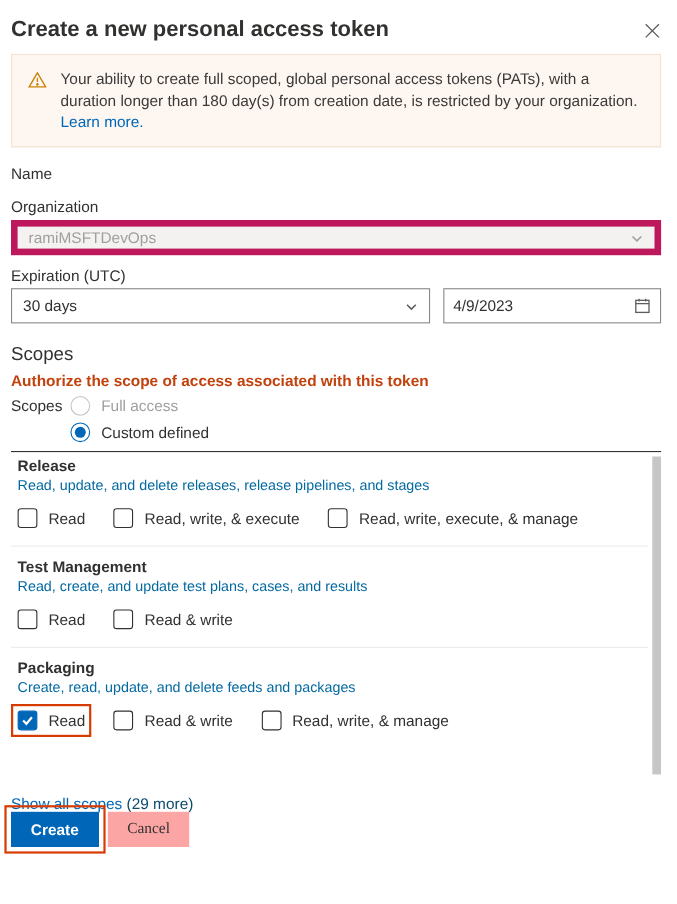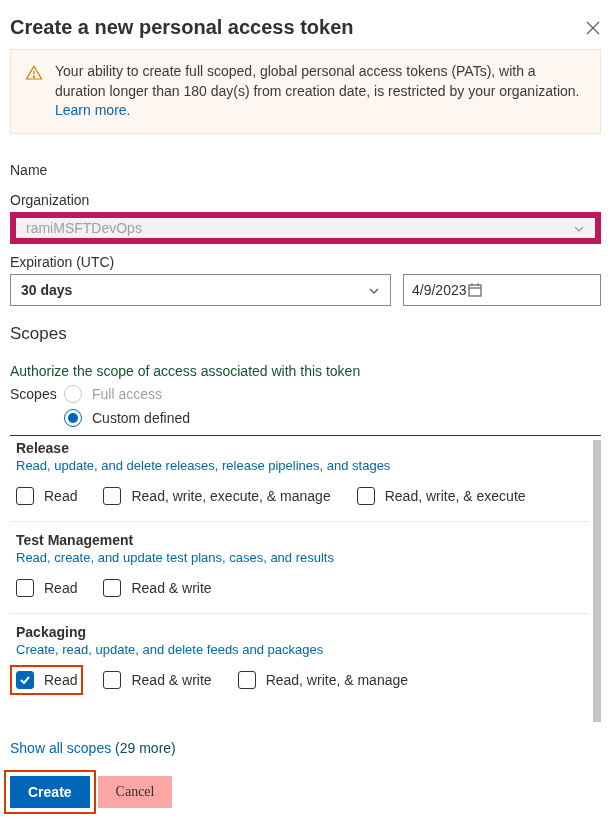--- a/index.html
+++ b/index.html
@@ -14,21 +14,21 @@
     background: #fff;
   }
   .panel { padding: 10px 14px 14px 10px; height: 100%; display: flex; flex-direction: column; }
   .header-row { display: flex; align-items: center; justify-content: space-between; padding: 6px 0 10px 0; }
   .title { font-size: 20px; font-weight: 600; }
   .close-x { width: 16px; height: 16px; cursor: pointer; color: #605e5c; }
   .close-x svg { width: 100%; height: 100%; }
   .info-banner {
     display: flex; gap: 12px; background: #fdf6f1; border: 1px solid #f3e2d2;
     padding: 12px 14px; font-size: 14px; line-height: 1.4; color: #3b3a39;
-    margin-bottom: 18px;
+    margin-bottom: 6px;
   }
   .warn-icon { color: #c98100; width: 18px; height: 18px; flex-shrink: 0; margin-top: 2px; }
   .warn-icon svg { width: 100%; height: 100%; }
   .link { color: #0067b8; text-decoration: none; cursor: pointer; }
   .field-label { font-size: 14px; color: #323130; margin-top: 10px; margin-bottom: 4px; }
   .text-input {
     width: 100%; border: 1px solid #8a8886; padding: 6px 10px; font-size: 14px;
     height: 32px; font-family: inherit; color: #323130;
   }
   .select-disabled {
@@ -36,31 +36,30 @@
     padding: 6px 10px; font-size: 14px; height: 32px; color: #a19f9d;
     display: flex; align-items: center; justify-content: space-between;
   }
   .chev { width: 12px; height: 12px; }
   .chev svg { width: 100%; height: 100%; stroke: #a19f9d; }
   .exp-row { display: flex; gap: 12px; }
   .select-box {
     flex: 1; border: 1px solid #8a8886; padding: 6px 10px; font-size: 14px;
     height: 32px; display: flex; align-items: center; justify-content: space-between;
     color: #323130;
-    font-weight: bold;
   }
   .select-box .chev svg { stroke: #605e5c; }
   .date-box {
     width: 198px; border: 1px solid #8a8886; padding: 6px 8px; font-size: 14px;
-    height: 32px; display: flex; align-items: center; justify-content: flex-start;
+    height: 32px; display: flex; align-items: center; justify-content: space-between;
   }
   .cal-icon { width: 16px; height: 16px; color: #605e5c; }
   .cal-icon svg { width: 100%; height: 100%; }
   .section-title { font-size: 17px; margin-top: 18px; font-weight: 400; }
-  .section-sub { font-size: 14px; color: #14532d; margin-top: 19px; }
+  .section-sub { font-size: 14px; color: #c2410c; margin-top: 6px; font-weight: bold; }
   .radio-row { display: flex; align-items: center; gap: 10px; margin-top: 6px; }
   .radio-row-indent { margin-left: 54px; }
   .radio-label-lead { width: 44px; font-size: 14px; }
   .radio { width: 18px; height: 18px; border-radius: 50%; border: 1px solid #8a8886; display: inline-flex; align-items: center; justify-content: center; cursor: pointer; }
   .radio.disabled { border-color: #c8c6c4; cursor: default; }
   .radio.selected { border-color: #0067b8; }
   .radio.selected::after { content: ""; width: 10px; height: 10px; background: #0067b8; border-radius: 50%; }
   .radio-text { font-size: 14px; }
   .radio-text.disabled { color: #a19f9d; }
   .scope-scroll {
@@ -81,21 +80,21 @@
     width: 18px; height: 18px; border: 1px solid #323130; border-radius: 3px;
     display: inline-flex; align-items: center; justify-content: center; cursor: pointer;
     background: #fff;
   }
   .cb.checked { background: #0067b8; border-color: #0067b8; }
   .cb.checked svg { width: 12px; height: 12px; stroke: #fff; }
   .perm-label { font-size: 14px; }
   .highlight-red { outline: 2px solid #d83b01; outline-offset: 4px; }
   .show-all { margin-top: 14px; font-size: 14px; }
   .show-all .count { color: #0c4a6e; }
-  .footer-row { display: flex; gap: 8px; margin-top: 20px; align-items: center; }
+  .footer-row { display: flex; gap: 8px; align-items: center; }
   .btn-primary {
     background: #0067b8; color: #fff; border: none; padding: 8px 18px;
     font-size: 14px; font-weight: 600; cursor: pointer;
   }
   .btn-secondary {
     background: #fca5a5; color: #323130; border: none; padding: 8px 18px;
     font-size: 14px; cursor: pointer; font-family: Liberation Serif, serif;
   }
 </style>
 </head>
@@ -180,25 +179,25 @@
     <div class="scope-group">
       <div class="scope-name">Release</div>
       <div class="scope-desc">Read, update, and delete releases, release pipelines, and stages</div>
       <div class="perm-row">
         <div class="perm-item">
           <span class="cb"></span>
           <span class="perm-label">Read</span>
         </div>
         <div class="perm-item">
           <span class="cb"></span>
+          <span class="perm-label">Read, write, &amp; execute</span>
+        </div>
+        <div class="perm-item">
+          <span class="cb"></span>
           <span class="perm-label">Read, write, execute, &amp; manage</span>
-        </div>
-        <div class="perm-item">
-          <span class="cb"></span>
-          <span class="perm-label">Read, write, &amp; execute</span>
         </div>
       </div>
     </div>
 
     <div class="scope-group">
       <div class="scope-name">Test Management</div>
       <div class="scope-desc">Read, create, and update test plans, cases, and results</div>
       <div class="perm-row">
         <div class="perm-item">
           <span class="cb"></span>

